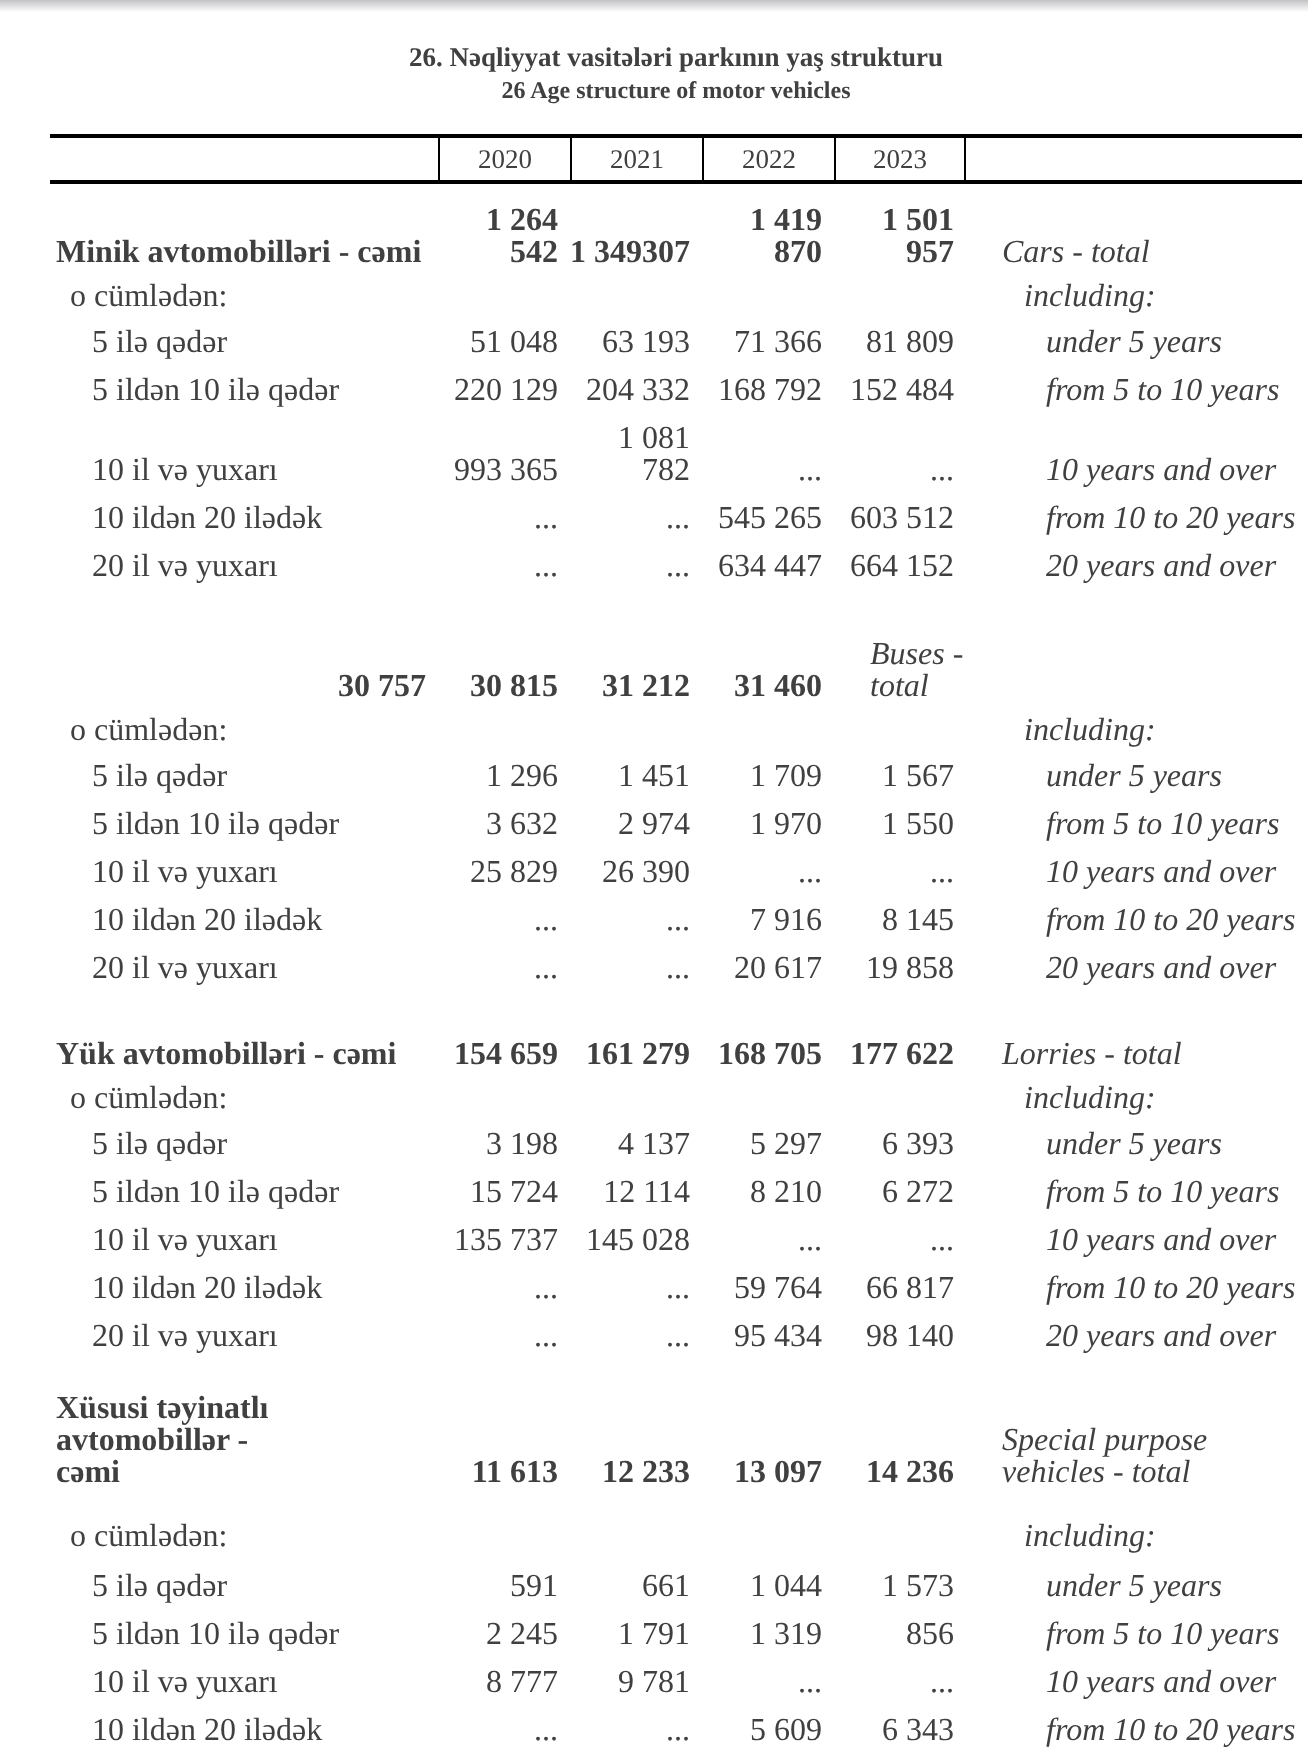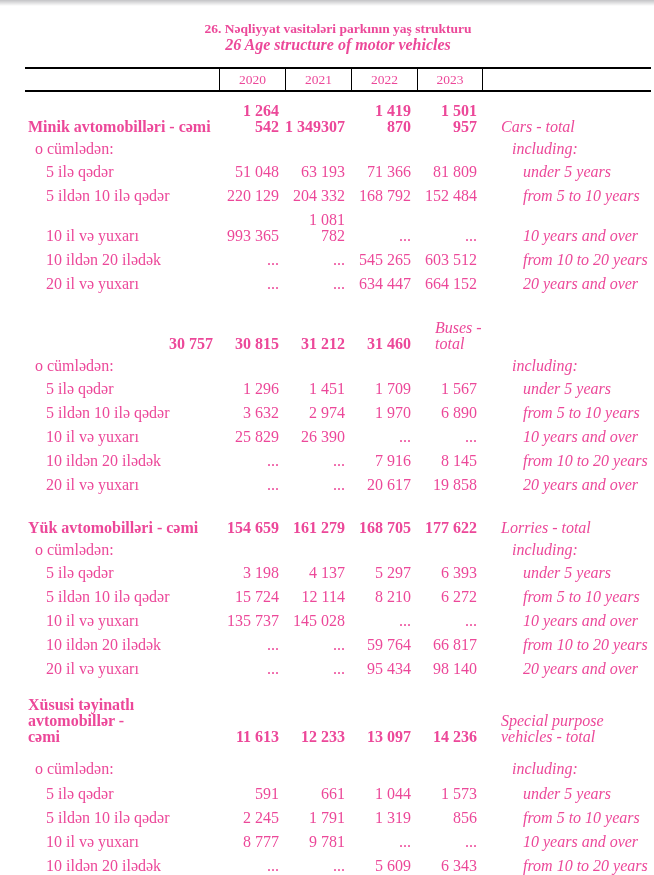--- a/index.html
+++ b/index.html
@@ -1,24 +1,24 @@
 <!DOCTYPE html>
 <html><head>
 <meta charset="utf-8">
 <style>
   html,body{margin:0;padding:0;background:#fff;}
   .page{
     position:relative;width:654px;height:875px;background:#ffffff;overflow:hidden;
-    font-family:"Liberation Serif","DejaVu Serif",serif;color:#ec4899;
+    font-family:"Liberation Serif","DejaVu Serif",serif;color:#404040;
   }
   .top-edge{position:absolute;top:0;left:0;width:654px;height:6px;
     background:linear-gradient(to bottom,#c3c3c6,#ffffff);}
   .title-block{position:absolute;top:20px;left:25px;width:626px;text-align:center;}
   .t1{font-size:13.5px;font-weight:bold;line-height:17px;}
-  .t2{font-size:16px;font-weight:bold;font-style:italic;line-height:16px;}
+  .t2{font-size:12px;font-weight:bold;line-height:16px;}
   .head-row{
     position:absolute;left:25px;top:67px;width:626px;height:25px;box-sizing:border-box;
     border-top:2px solid #000;border-bottom:2px solid #000;
     display:grid;grid-template-columns:194px 66px 66px 66px 66px 1fr;
   }
   .hc{display:flex;align-items:center;justify-content:center;font-weight:normal;font-size:13.5px;}
   .hc.yr{border-left:1.5px solid #000;}
   .hc.yr-last{border-right:1.5px solid #000;}
   .section{position:absolute;left:25px;width:626px;}
   .trow{
@@ -141,21 +141,21 @@
         <div class="cell-num">1 451</div>
         <div class="cell-num">1 709</div>
         <div class="cell-num">1 567</div>
         <div class="cell-en">under 5 years</div>
       </div>
       <div class="trow row-det">
         <div class="cell-az">5 ildən 10 ilə qədər</div>
         <div class="cell-num">3 632</div>
         <div class="cell-num">2 974</div>
         <div class="cell-num">1 970</div>
-        <div class="cell-num">6 890</div>
+        <div class="cell-num">1 550</div>
         <div class="cell-en">from 5 to 10 years</div>
       </div>
       <div class="trow row-det">
         <div class="cell-az">10 il və yuxarı</div>
         <div class="cell-num">25 829</div>
         <div class="cell-num">26 390</div>
         <div class="cell-num">...</div>
         <div class="cell-num">...</div>
         <div class="cell-en">10 years and over</div>
       </div>

